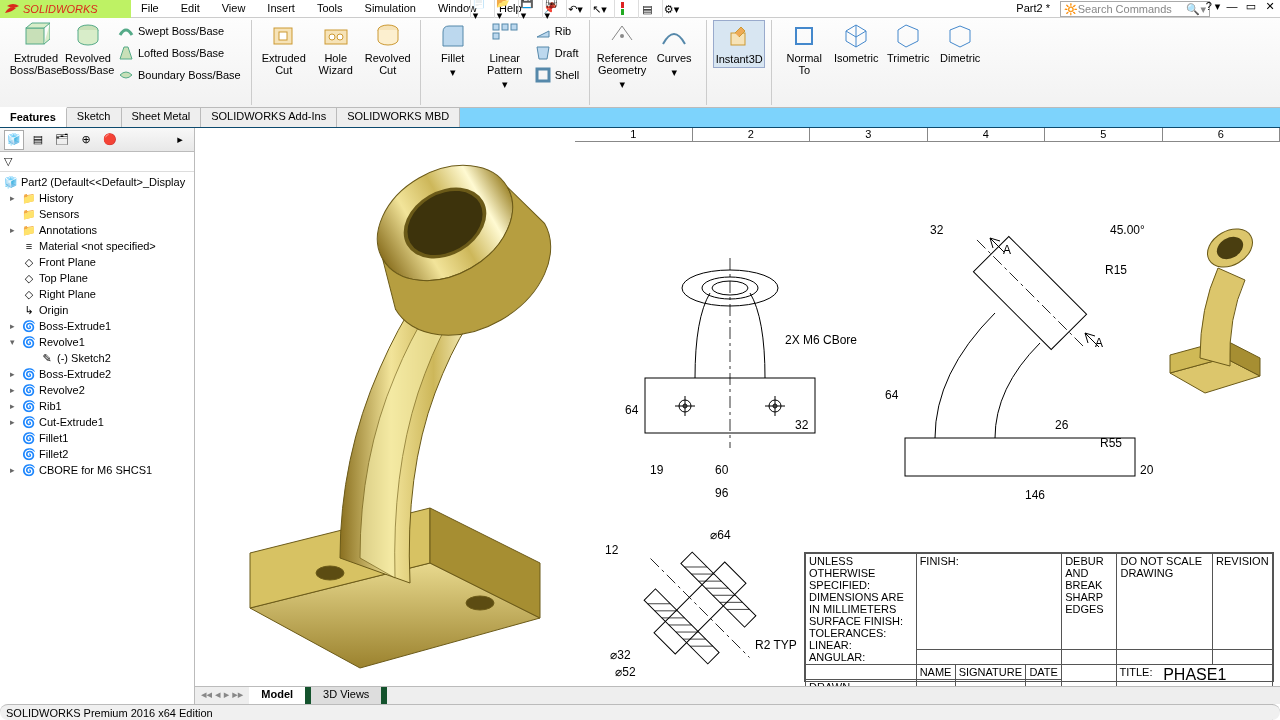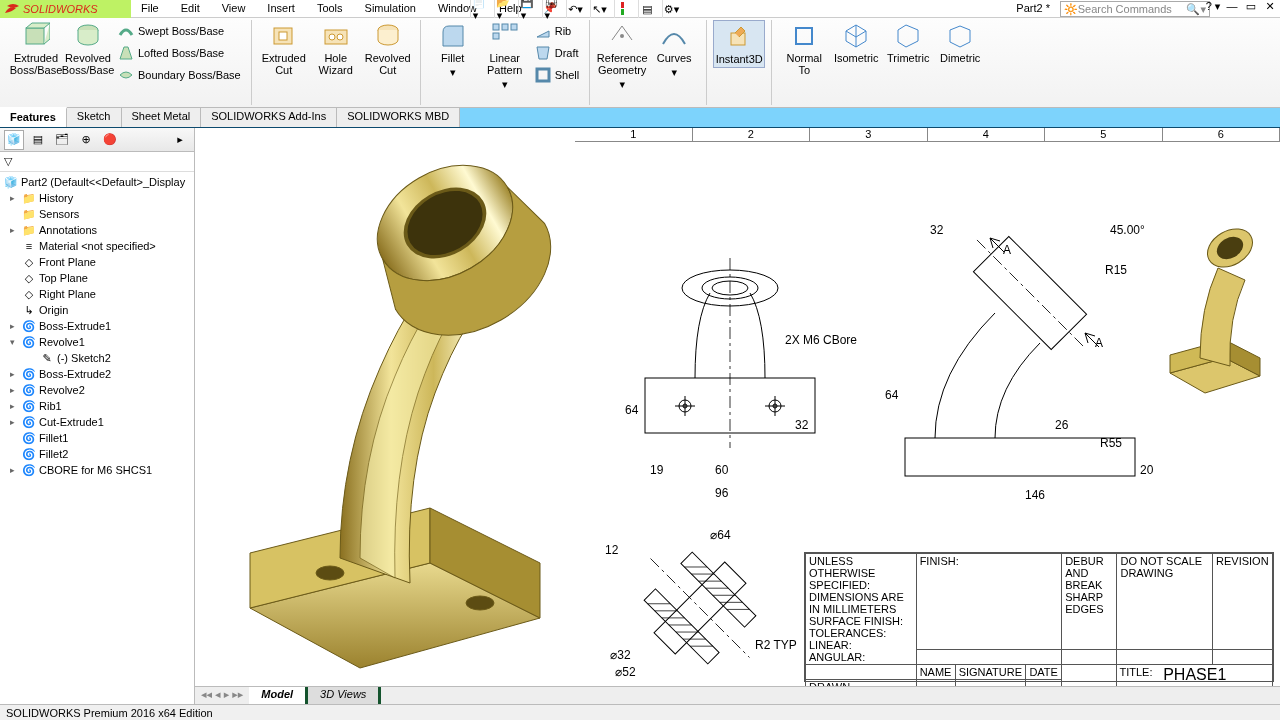--- a/index.html
+++ b/index.html
@@ -35,23 +35,23 @@
 .filterrow{height:20px;border-bottom:1px solid #ddd;display:flex;align-items:center;padding:0 4px;}
 .tree { padding:2px 0; }
 .tree-item { display:flex; align-items:center; gap:3px; padding:1px 4px; white-space:nowrap;}
 .tree-item.l1{padding-left:10px}
 .tree-item.l2{padding-left:28px}
 .expander{width:9px;display:inline-block;color:#666;font-size:9px;}
 .tree-ic{width:14px;height:14px;display:inline-flex;align-items:center;justify-content:center;}
 
 .viewport { position:absolute; left:195px; top:128px; right:0; bottom:16px; background:#fff; }
 .viewtabs { position:absolute; bottom:0; left:0; height:18px; background:#eee; border-top:1px solid #bbb; display:flex; width:100%;}
-.viewtabs .vt{padding:1px 12px;border-right:3px solid #14532d;background:#ddd;font-style:italic;}
+.viewtabs .vt{padding:1px 12px;border-right:6px solid #14532d;background:#ddd;}
 .viewtabs .vt.active{background:#fff;font-weight:bold;}
-.statusbar { position:absolute; bottom:0; left:0; right:0; height:16px; background:#f0f0f0; border-top:1px solid #bbb; padding:0 6px; font-size:10px; display:flex; align-items:center;}
+.statusbar { position:absolute; bottom:0; left:0; right:0; height:16px; background:#f0f0f0; border-top:1px solid #bbb; padding:0 6px; font-size:10px; display:flex; align-items:center;border-radius:8px;}
 
 
 .zone-numbers{position:absolute;top:0;left:380px;right:0;height:14px;border-bottom:1px solid #888;display:flex;font-size:9px;}
 .zone-numbers span{flex:1;text-align:center;border-right:1px solid #888;}
 
 
 .titleblock{position:absolute;right:6px;bottom:22px;width:470px;height:130px;border:1px solid #555;font-size:7px;background:#fff;}
 .titleblock table{width:100%;height:100%;border-collapse:collapse;}
 .titleblock td{border:1px solid #555;padding:1px 3px;vertical-align:top;}
 .titleblock .big{font-size:16px;font-weight:500;text-align:center;vertical-align:middle;}

